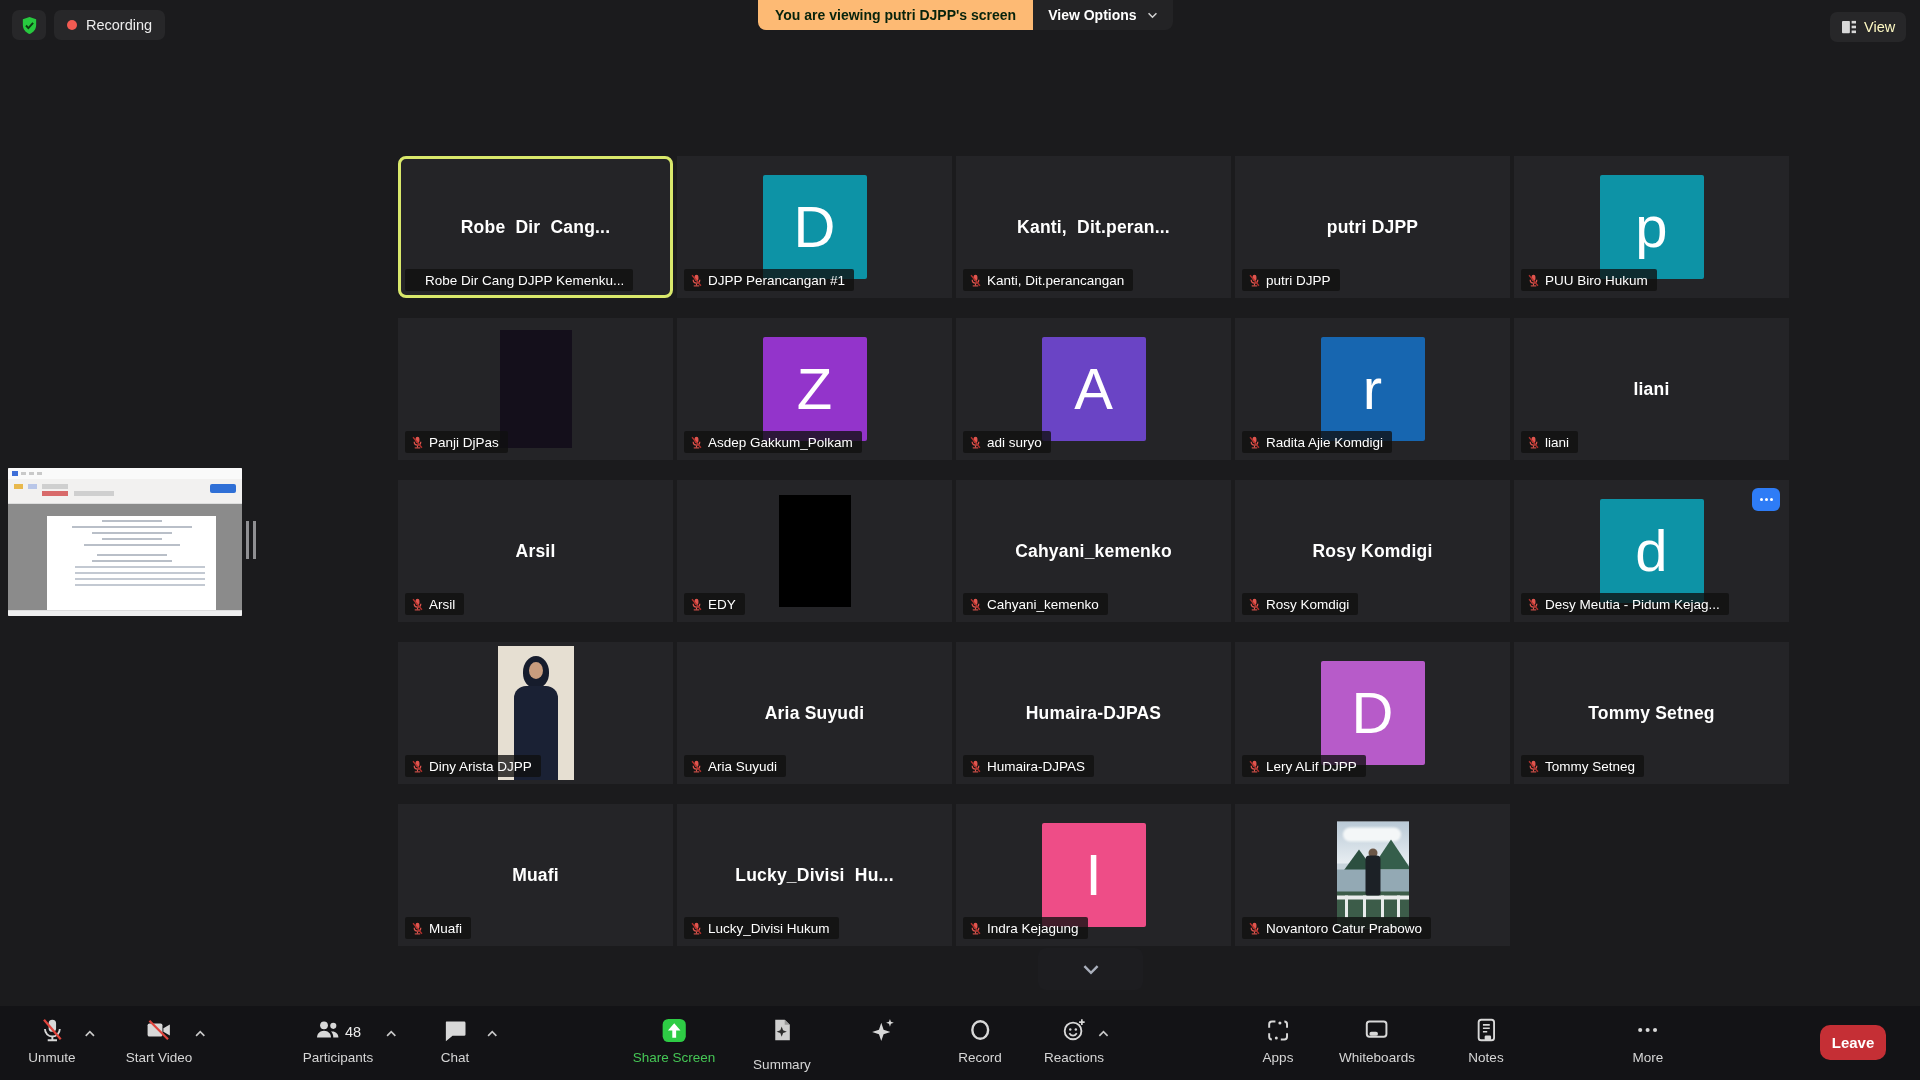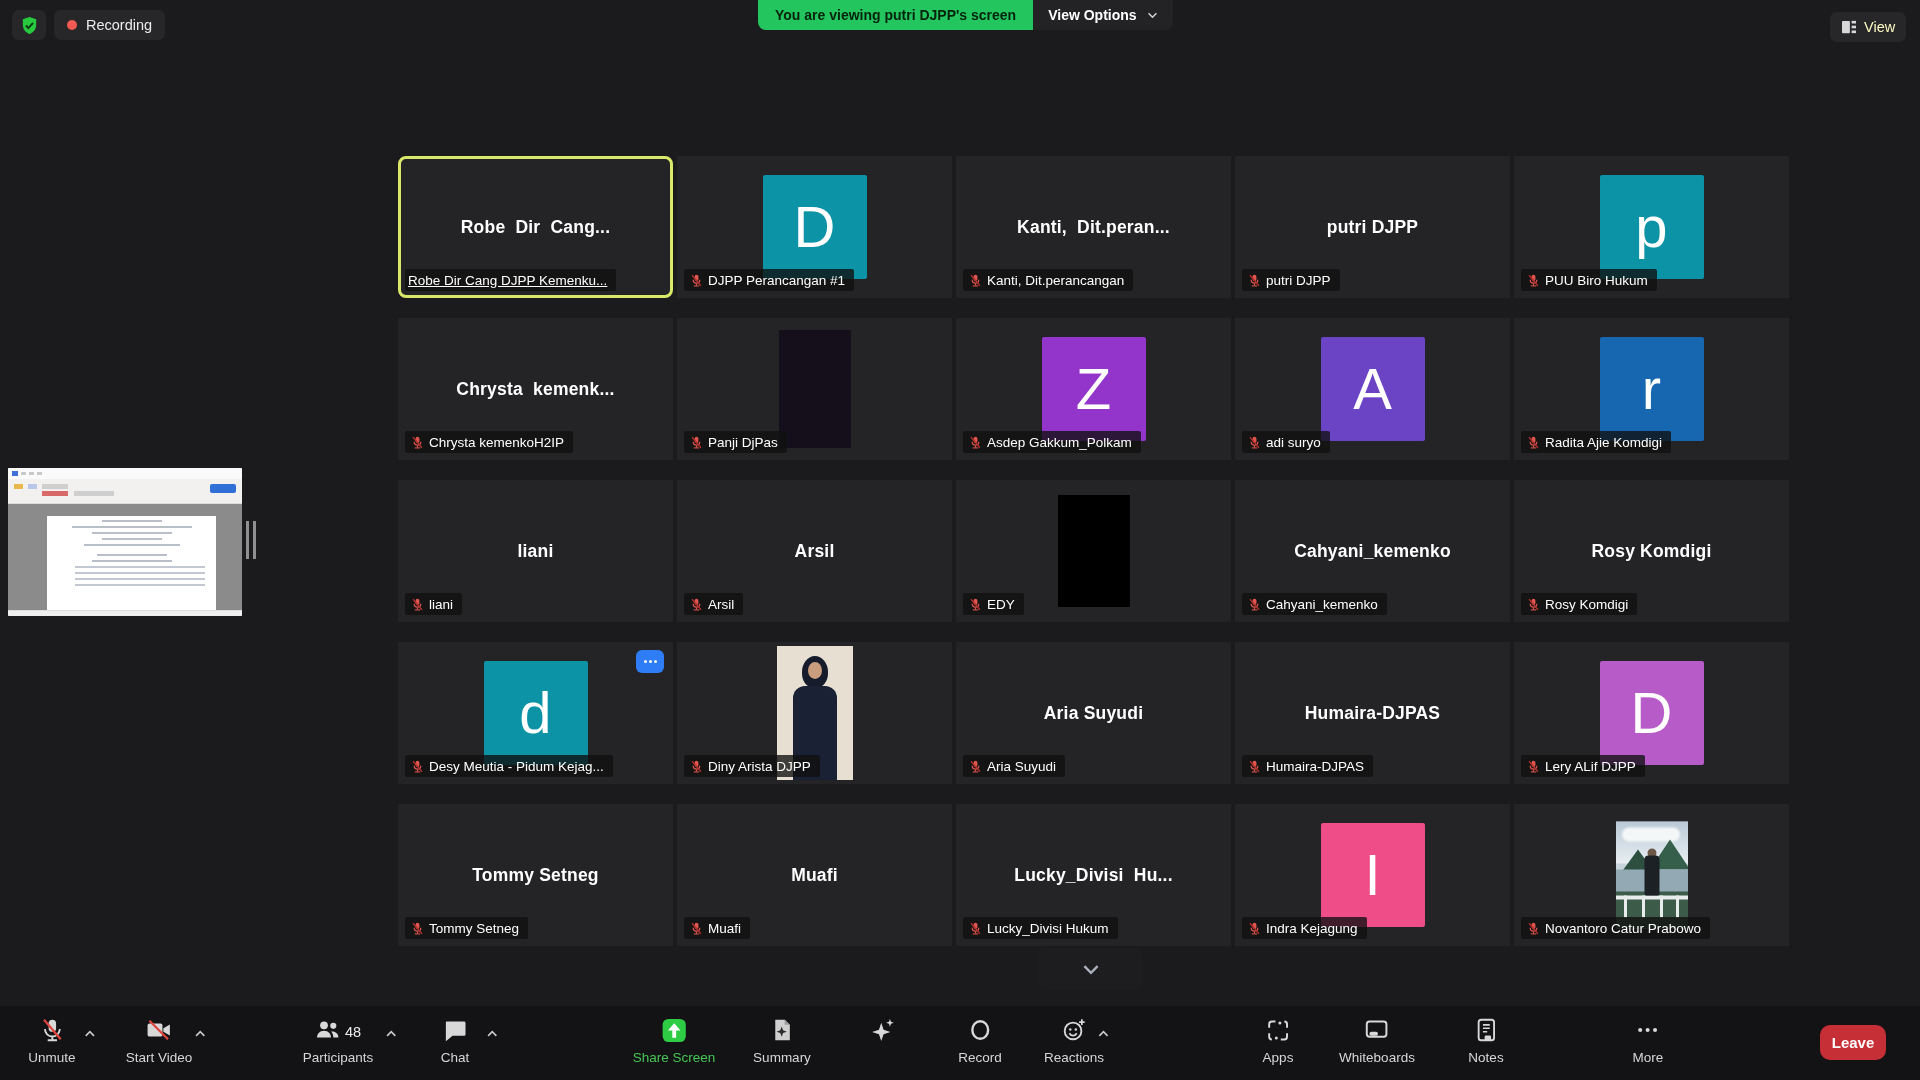--- a/index.html
+++ b/index.html
@@ -5,21 +5,21 @@
   html,body{margin:0;padding:0;background:#000;}
   .screen{position:relative;width:1920px;height:1080px;background:#1b1b1d;overflow:hidden;
           font-family:"Liberation Sans",sans-serif;-webkit-font-smoothing:antialiased;}
 
   
   .chip{background:#272729;border-radius:7px;display:flex;align-items:center;}
   .shield-chip{position:absolute;left:12px;top:10px;width:34px;height:30px;justify-content:center;}
   .rec-chip{position:absolute;left:54px;top:10px;height:30px;gap:9px;padding:0 13px;color:#ececec;font-size:14.5px;}
   .rec-dot{width:10px;height:10px;border-radius:50%;background:#f25b52;}
   .banner{position:absolute;left:758px;top:0;height:30px;display:flex;border-radius:0 0 8px 8px;overflow:hidden;}
-  .banner-green{background:#22c55e;color:#07230c;font-weight:bold;font-size:14px;display:flex;align-items:center;padding:0 17px;}
+  .banner-green{background:#fdba74;color:#07230c;font-weight:bold;font-size:14px;display:flex;align-items:center;padding:0 17px;}
   .banner-dark{background:#232325;color:#fff;font-weight:bold;font-size:14px;display:flex;align-items:center;gap:10px;padding:0 15px;}
   .view-chip{position:absolute;left:1830px;top:12px;height:30px;gap:7px;padding:0 11px;color:#fef9c3;font-size:14.5px;}
 
   
   .thumb{position:absolute;left:8px;top:468px;width:234px;height:148px;background:#8b8b8b;overflow:hidden;border-radius:1px;}
   .thumb-title{height:11px;background:#fafafa;display:flex;align-items:center;gap:3px;padding:0 4px;}
   .thumb-title i{display:block;width:5px;height:3px;background:#c9c9c9;}
   .thumb-title i.b{background:#3f6fd8;width:6px;height:5px;}
   .thumb-ribbon{position:relative;height:24px;background:#f2f1f0;border-bottom:1px solid #ddd;}
   .thumb-ribbon i{position:absolute;top:5px;width:9px;height:5px;background:#cfcfcf;}
@@ -159,21 +159,21 @@
   </div>
   <div class="thumb-handle">
       <i></i>
       <i></i>
     </div>
 
   <div class="grid">
       <div class="tile active">
     <div class="center-name" style="display: flex;">Robe  Dir  Cang...</div>
 
-    <div class="name-label" style="padding-left: 3px; text-decoration: underline;">
+    <div class="name-label" style="padding-left: 20px;">
 
       <span class="label-text">Robe Dir Cang DJPP Kemenku...</span>
     </div>
   </div>
       <div class="tile">
 
     <div class="avatar" style="display: flex; background: rgb(13, 147, 166);">
           <span>D</span>
         </div>
 
@@ -240,38 +240,20 @@
               <g fill="#e0564f">
                 <rect x="5.6" y="1" width="4.8" height="7.6" rx="2.4"></rect>
                 <path d="M3.2 7.2a4.8 4.8 0 0 0 9.6 0h-1.5a3.3 3.3 0 0 1-6.6 0z"></path>
                 <rect x="7.3" y="12" width="1.4" height="2.2"></rect>
                 <rect x="4.6" y="14" width="6.8" height="1.3"></rect>
               </g>
               <line x1="2.5" y1="1.5" x2="13.5" y2="14.5" stroke="#b5302c" stroke-width="1.6"></line>
             </svg>
       </span>
       <span class="label-text">PUU Biro Hukum</span>
-    </div>
-  </div>
-      <div class="tile">
-    <div class="center-name" style="display: flex;">Chrysta  kemenk...</div>
-
-    <div class="name-label">
-      <span class="mic">
-        <svg viewBox="0 0 16 16" width="13" height="13">
-              <g fill="#e0564f">
-                <rect x="5.6" y="1" width="4.8" height="7.6" rx="2.4"></rect>
-                <path d="M3.2 7.2a4.8 4.8 0 0 0 9.6 0h-1.5a3.3 3.3 0 0 1-6.6 0z"></path>
-                <rect x="7.3" y="12" width="1.4" height="2.2"></rect>
-                <rect x="4.6" y="14" width="6.8" height="1.3"></rect>
-              </g>
-              <line x1="2.5" y1="1.5" x2="13.5" y2="14.5" stroke="#b5302c" stroke-width="1.6"></line>
-            </svg>
-      </span>
-      <span class="label-text">Chrysta kemenkoH2IP</span>
     </div>
   </div>
       <div class="tile">
 
     <div class="video-frame" style="display: block; background: rgb(20, 15, 27); width: 72px; height: 118px;"></div>
 
     <div class="name-label">
       <span class="mic">
         <svg viewBox="0 0 16 16" width="13" height="13">
               <g fill="#e0564f">
@@ -734,21 +716,21 @@
     <span class="t-iconrow">
       <span class="t-icon"><svg viewBox="0 0 28 28" width="27" height="27">
               <rect x="2" y="2" width="24" height="24" rx="6" fill="#2ecc45"></rect>
               <path d="M14 6.5l6.5 7.5H16v7.5h-4V14H7.5z" fill="#fff"></path>
             </svg></span>
 
     </span>
     <span class="t-label">Share Screen</span>
 
   </button>
-      <button class="t-item" style="left: 782px;">
+      <button class="t-item" style="left: 782px; gap: 7px;">
     <span class="t-iconrow">
       <span class="t-icon"><svg viewBox="0 0 28 28" width="24" height="26">
               <path d="M6 2h11l6 6v18H6z" fill="#cfcfcf"></path>
               <path d="M17 2v6h6z" fill="#999"></path>
               <path d="M13.5 10l1.6 4.4 4.4 1.6-4.4 1.6-1.6 4.4-1.6-4.4L7.5 16l4.4-1.6z" fill="#2b2b2b"></path>
             </svg></span>
 
     </span>
     <span class="t-label">Summary</span>
 

